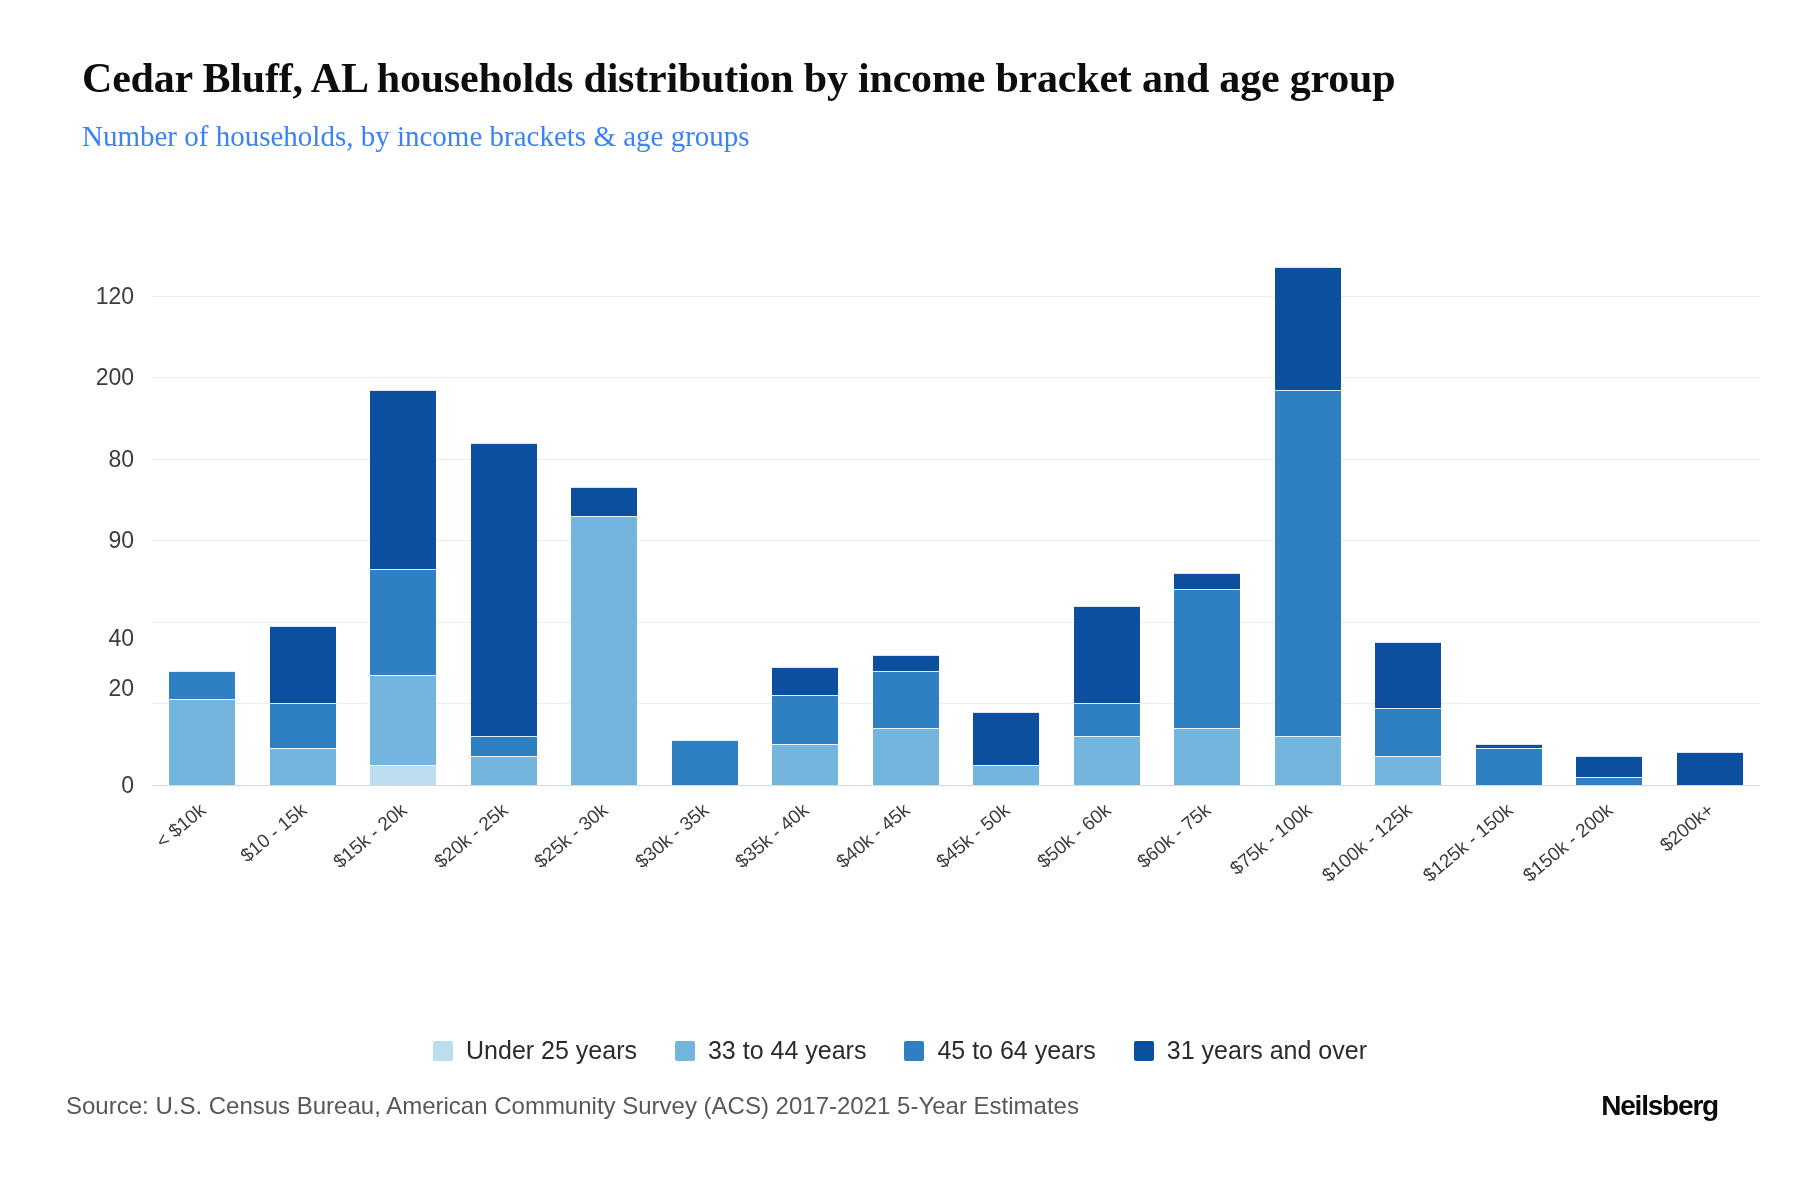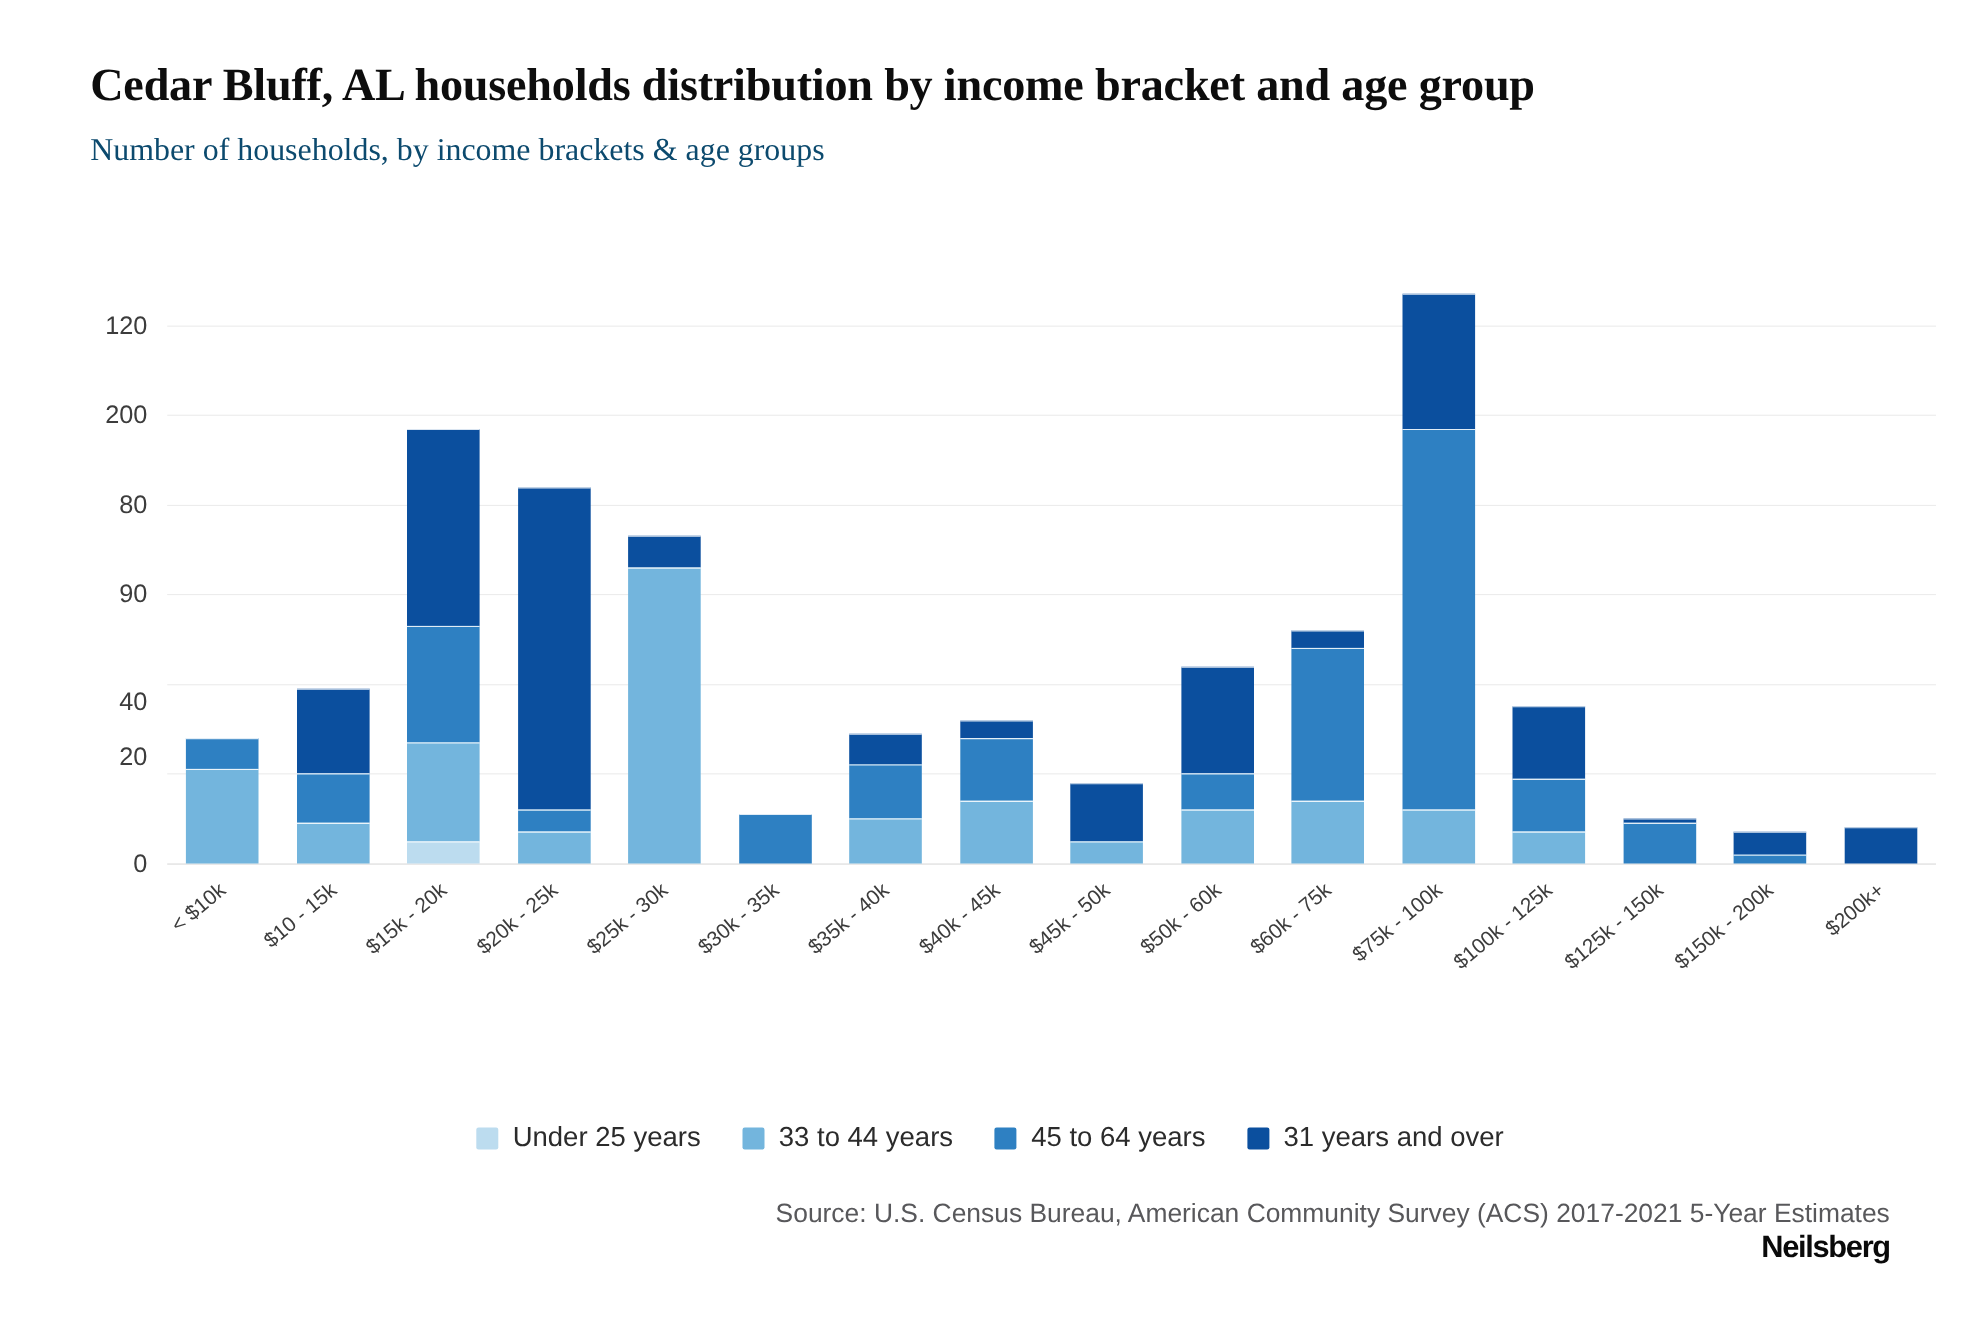--- a/index.html
+++ b/index.html
@@ -34,21 +34,21 @@
     font-size: 42px;
     line-height: 1.28;
     letter-spacing: -0.2px;
     color: #0d0d0d;
     margin: 0;
     max-width: 1560px;
   }
   .chart-subtitle {
     font-family: "Liberation Serif", serif;
     font-size: 29px;
-    color: #0c4a6e;
+    color: #3b82f6;
     margin: 14px 0 0 0;
     font-weight: normal;
   }
 
   
   .plot-wrap {
     position: absolute;
     left: 0;
     top: 255px;
     width: 1800px;
@@ -162,42 +162,42 @@
     top: 1020px;
     display: flex;
     justify-content: center;
     align-items: center;
     gap: 38px;
   }
   .legend-item {
     display: flex;
     align-items: center;
     gap: 13px;
+    margin-top: 16px;
   }
   .legend-swatch {
     width: 20px;
     height: 20px;
     border-radius: 2px;
     display: inline-block;
   }
   .legend-label {
     font-size: 25px;
     color: #2b2b2b;
   }
 
   
   .footer {
     position: absolute;
     left: 66px;
     right: 82px;
     top: 1090px;
     display: flex;
-    align-items: flex-end;
+    align-items: center;
     justify-content: space-between;
-    flex-direction: column;
   }
   .source-text {
     font-size: 24px;
     color: #58585b;
   }
   .brand {
     font-family: "Liberation Sans", sans-serif;
     font-weight: bold;
     font-size: 28px;
     letter-spacing: -1.2px;

